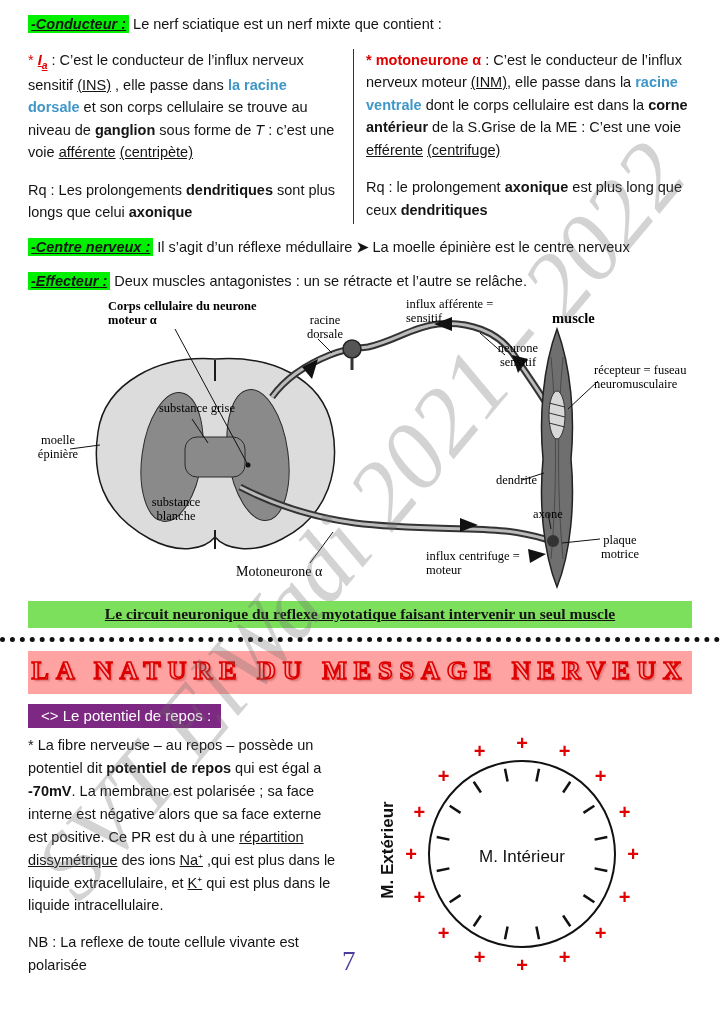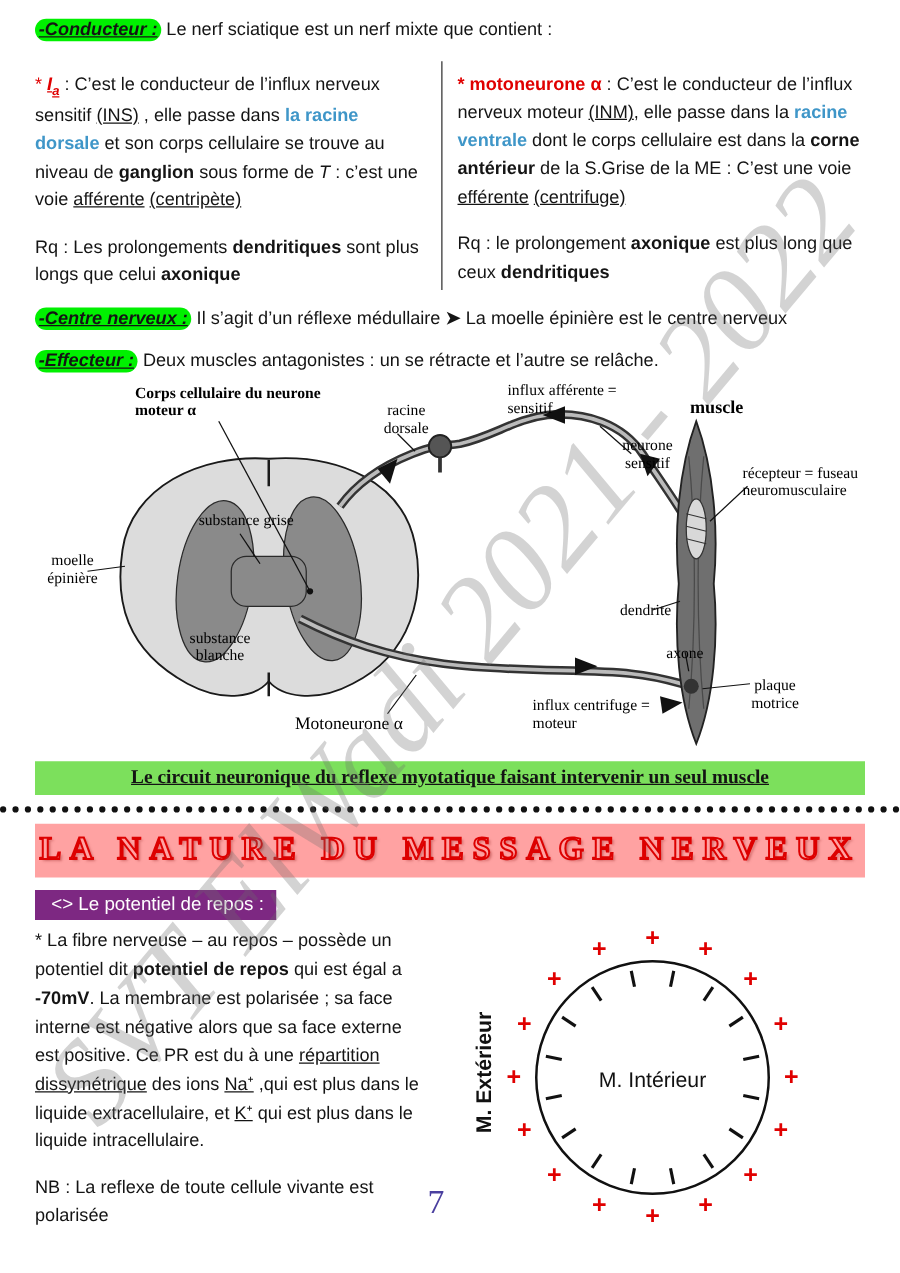--- a/index.html
+++ b/index.html
@@ -7,33 +7,32 @@
     width: 720px; height: 1018px; margin: 0;
     font-family: "Liberation Sans", sans-serif;
     font-size: 14.5px; color: #141414; background: #fff;
     position: relative; overflow: hidden;
   }
   .pad { padding-left: 28px; padding-right: 28px; }
   .hl {
     background: var(--highlight-green, #00f000);
     font-weight: bold; font-style: italic; text-decoration: underline;
     padding: 1px 3px;
-    border-radius: 9px;
   }
   .b { font-weight: bold; }
   .i { font-style: italic; }
   .u { text-decoration: underline; }
   .red { color: var(--red-text, #e00000); }
   .blue { color: var(--blue-text, #3f96c8); font-weight: bold; }
   .sub { vertical-align: sub; font-size: 0.72em; }
   .heading-line { padding-top: 14px; line-height: 1.5; }
   .two-col { display: flex; margin-top: 13px; }
   .col-left { width: 325px; padding-right: 12px; }
   .col-right { flex: 1; border-left: 1.5px solid #333; padding-left: 12px; }
-  .two-col p { margin: 8px 0 15px; line-height: 1.55; }
+  .two-col p { margin: 0 0 15px; line-height: 1.55; }
   .two-col p:last-child { margin-bottom: 0; }
   .inline-line { margin-top: 13px; line-height: 1.5; }
 
   .figure { position: relative; width: 720px; height: 300px; margin-top: 4px;
             font-family: "Liberation Serif", serif; }
   .figure svg.drawing { position: absolute; left: 0; top: 0; }
   .fig-label { position: absolute; font-size: 12.5px; line-height: 1.12; color: #000; }
   .fig-label.fb { font-weight: bold; }
   .ctr { text-align: center; }
 

